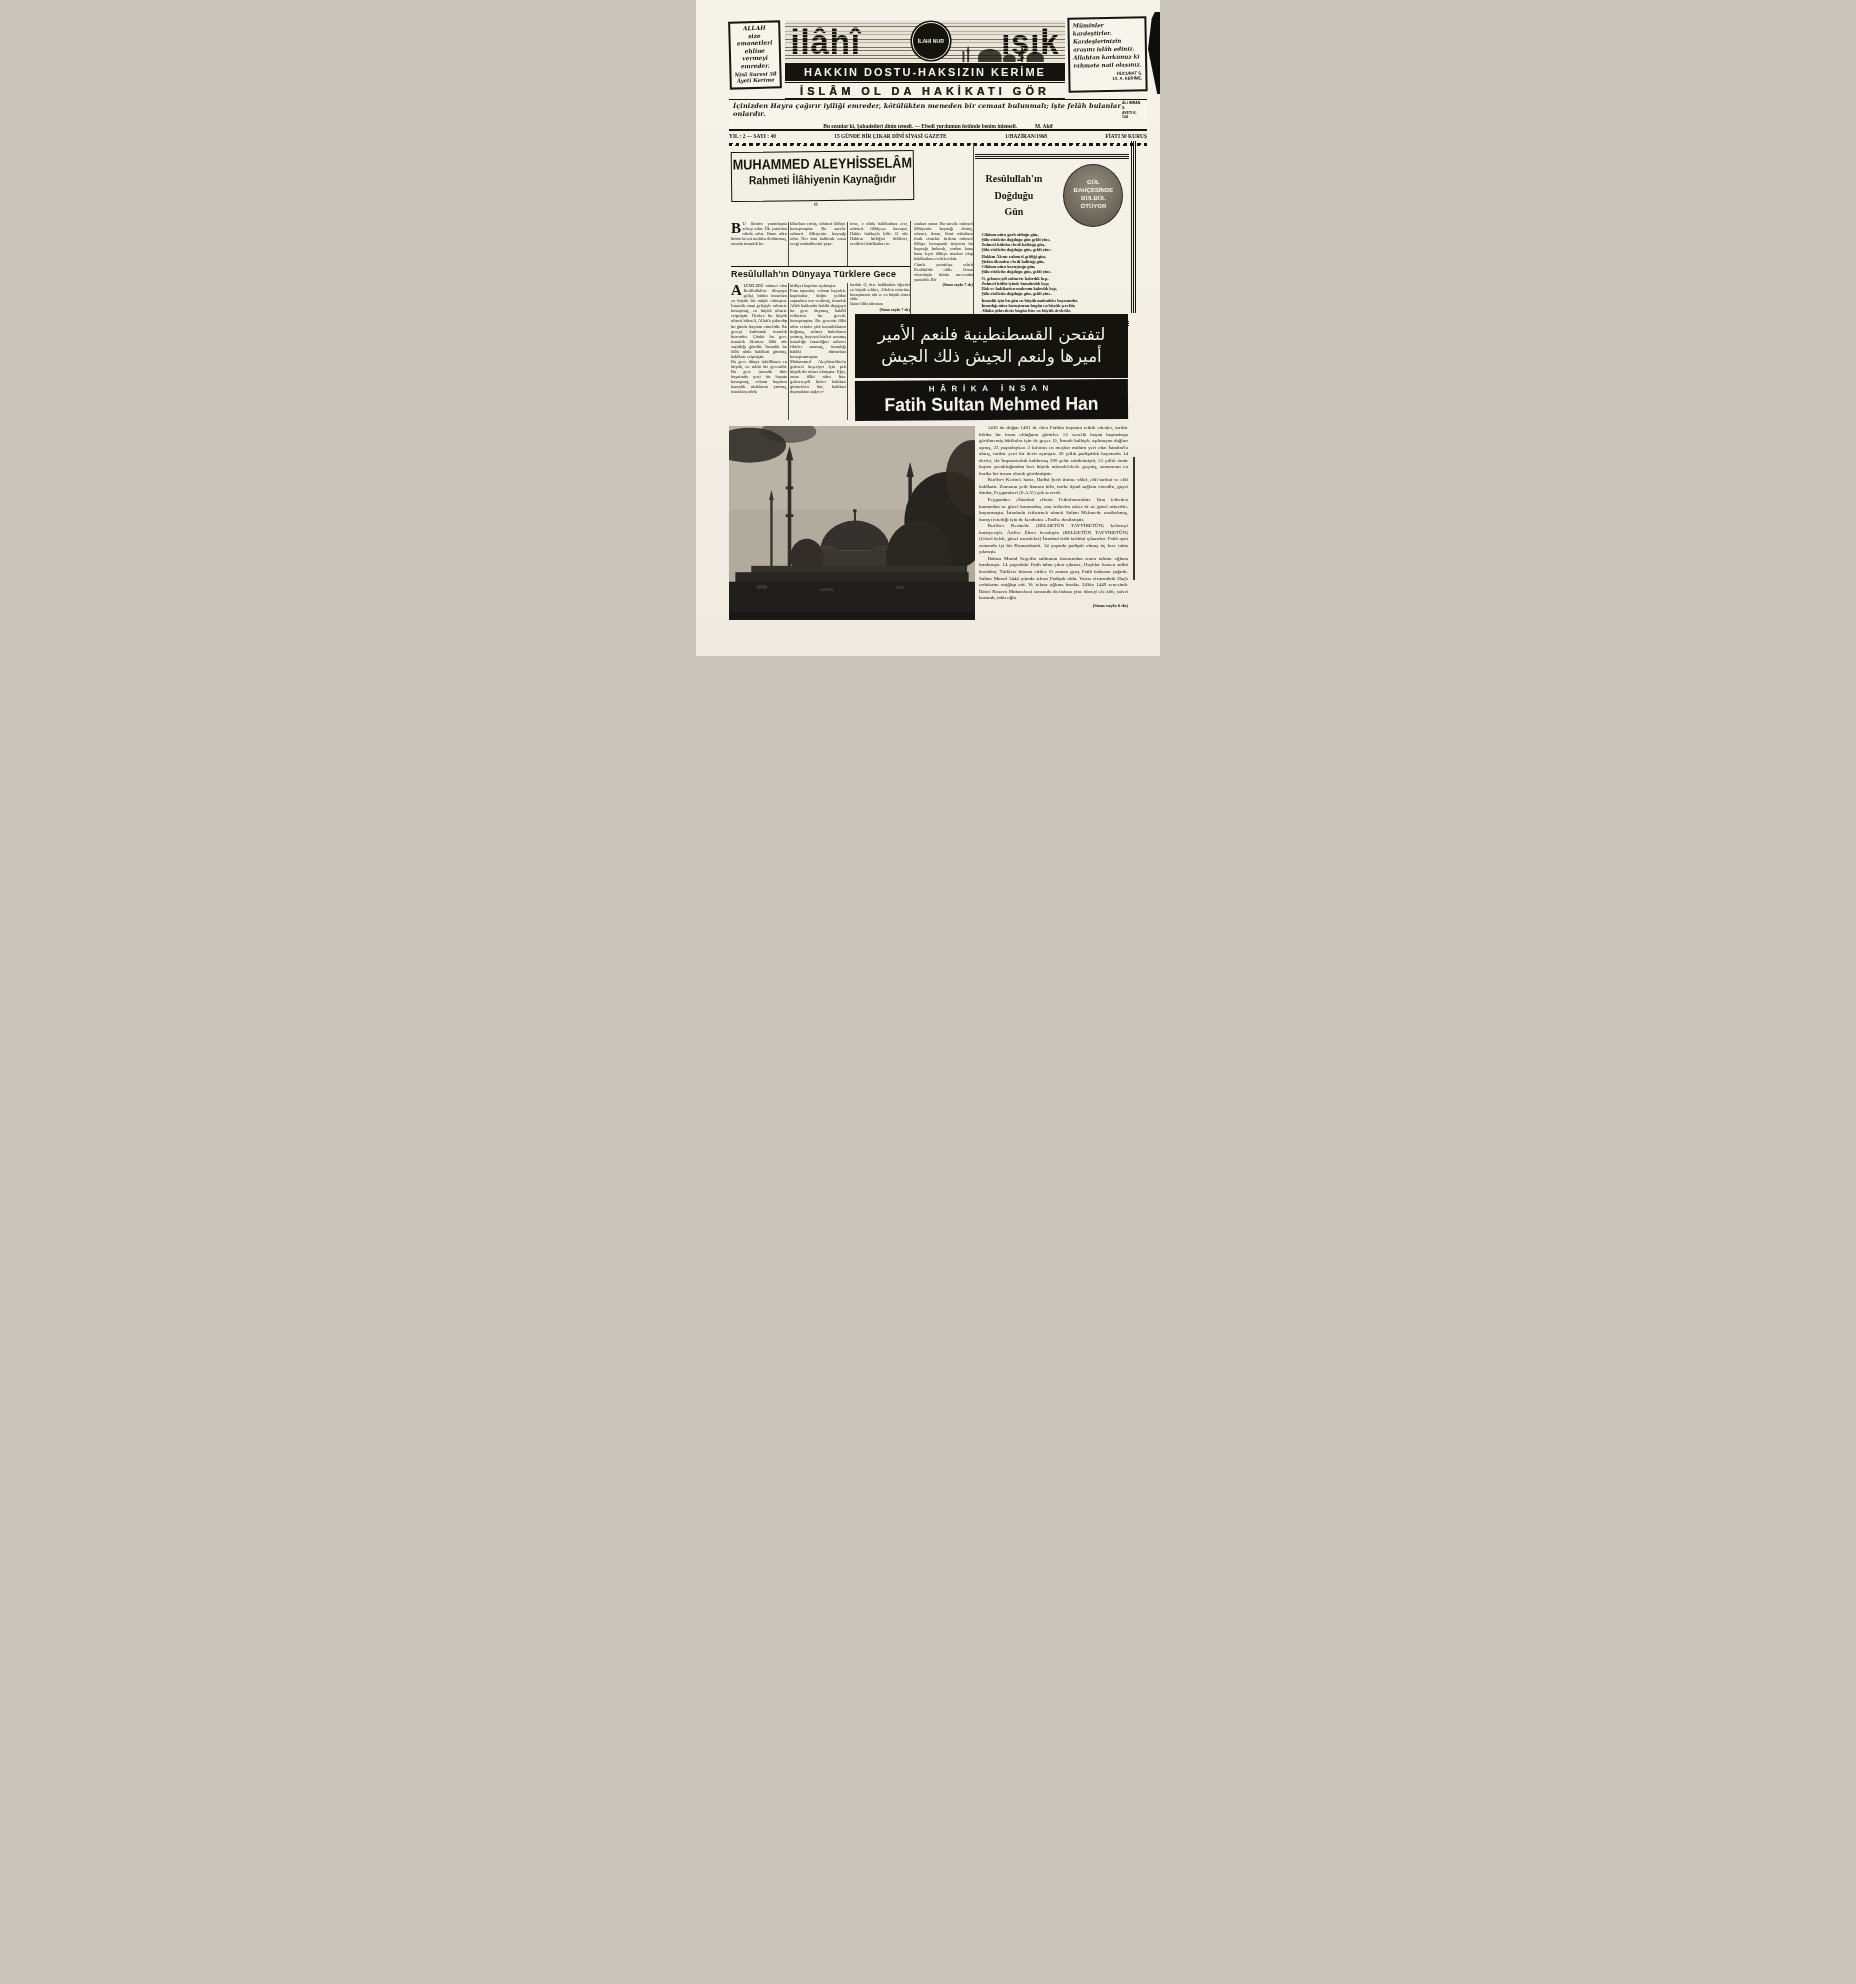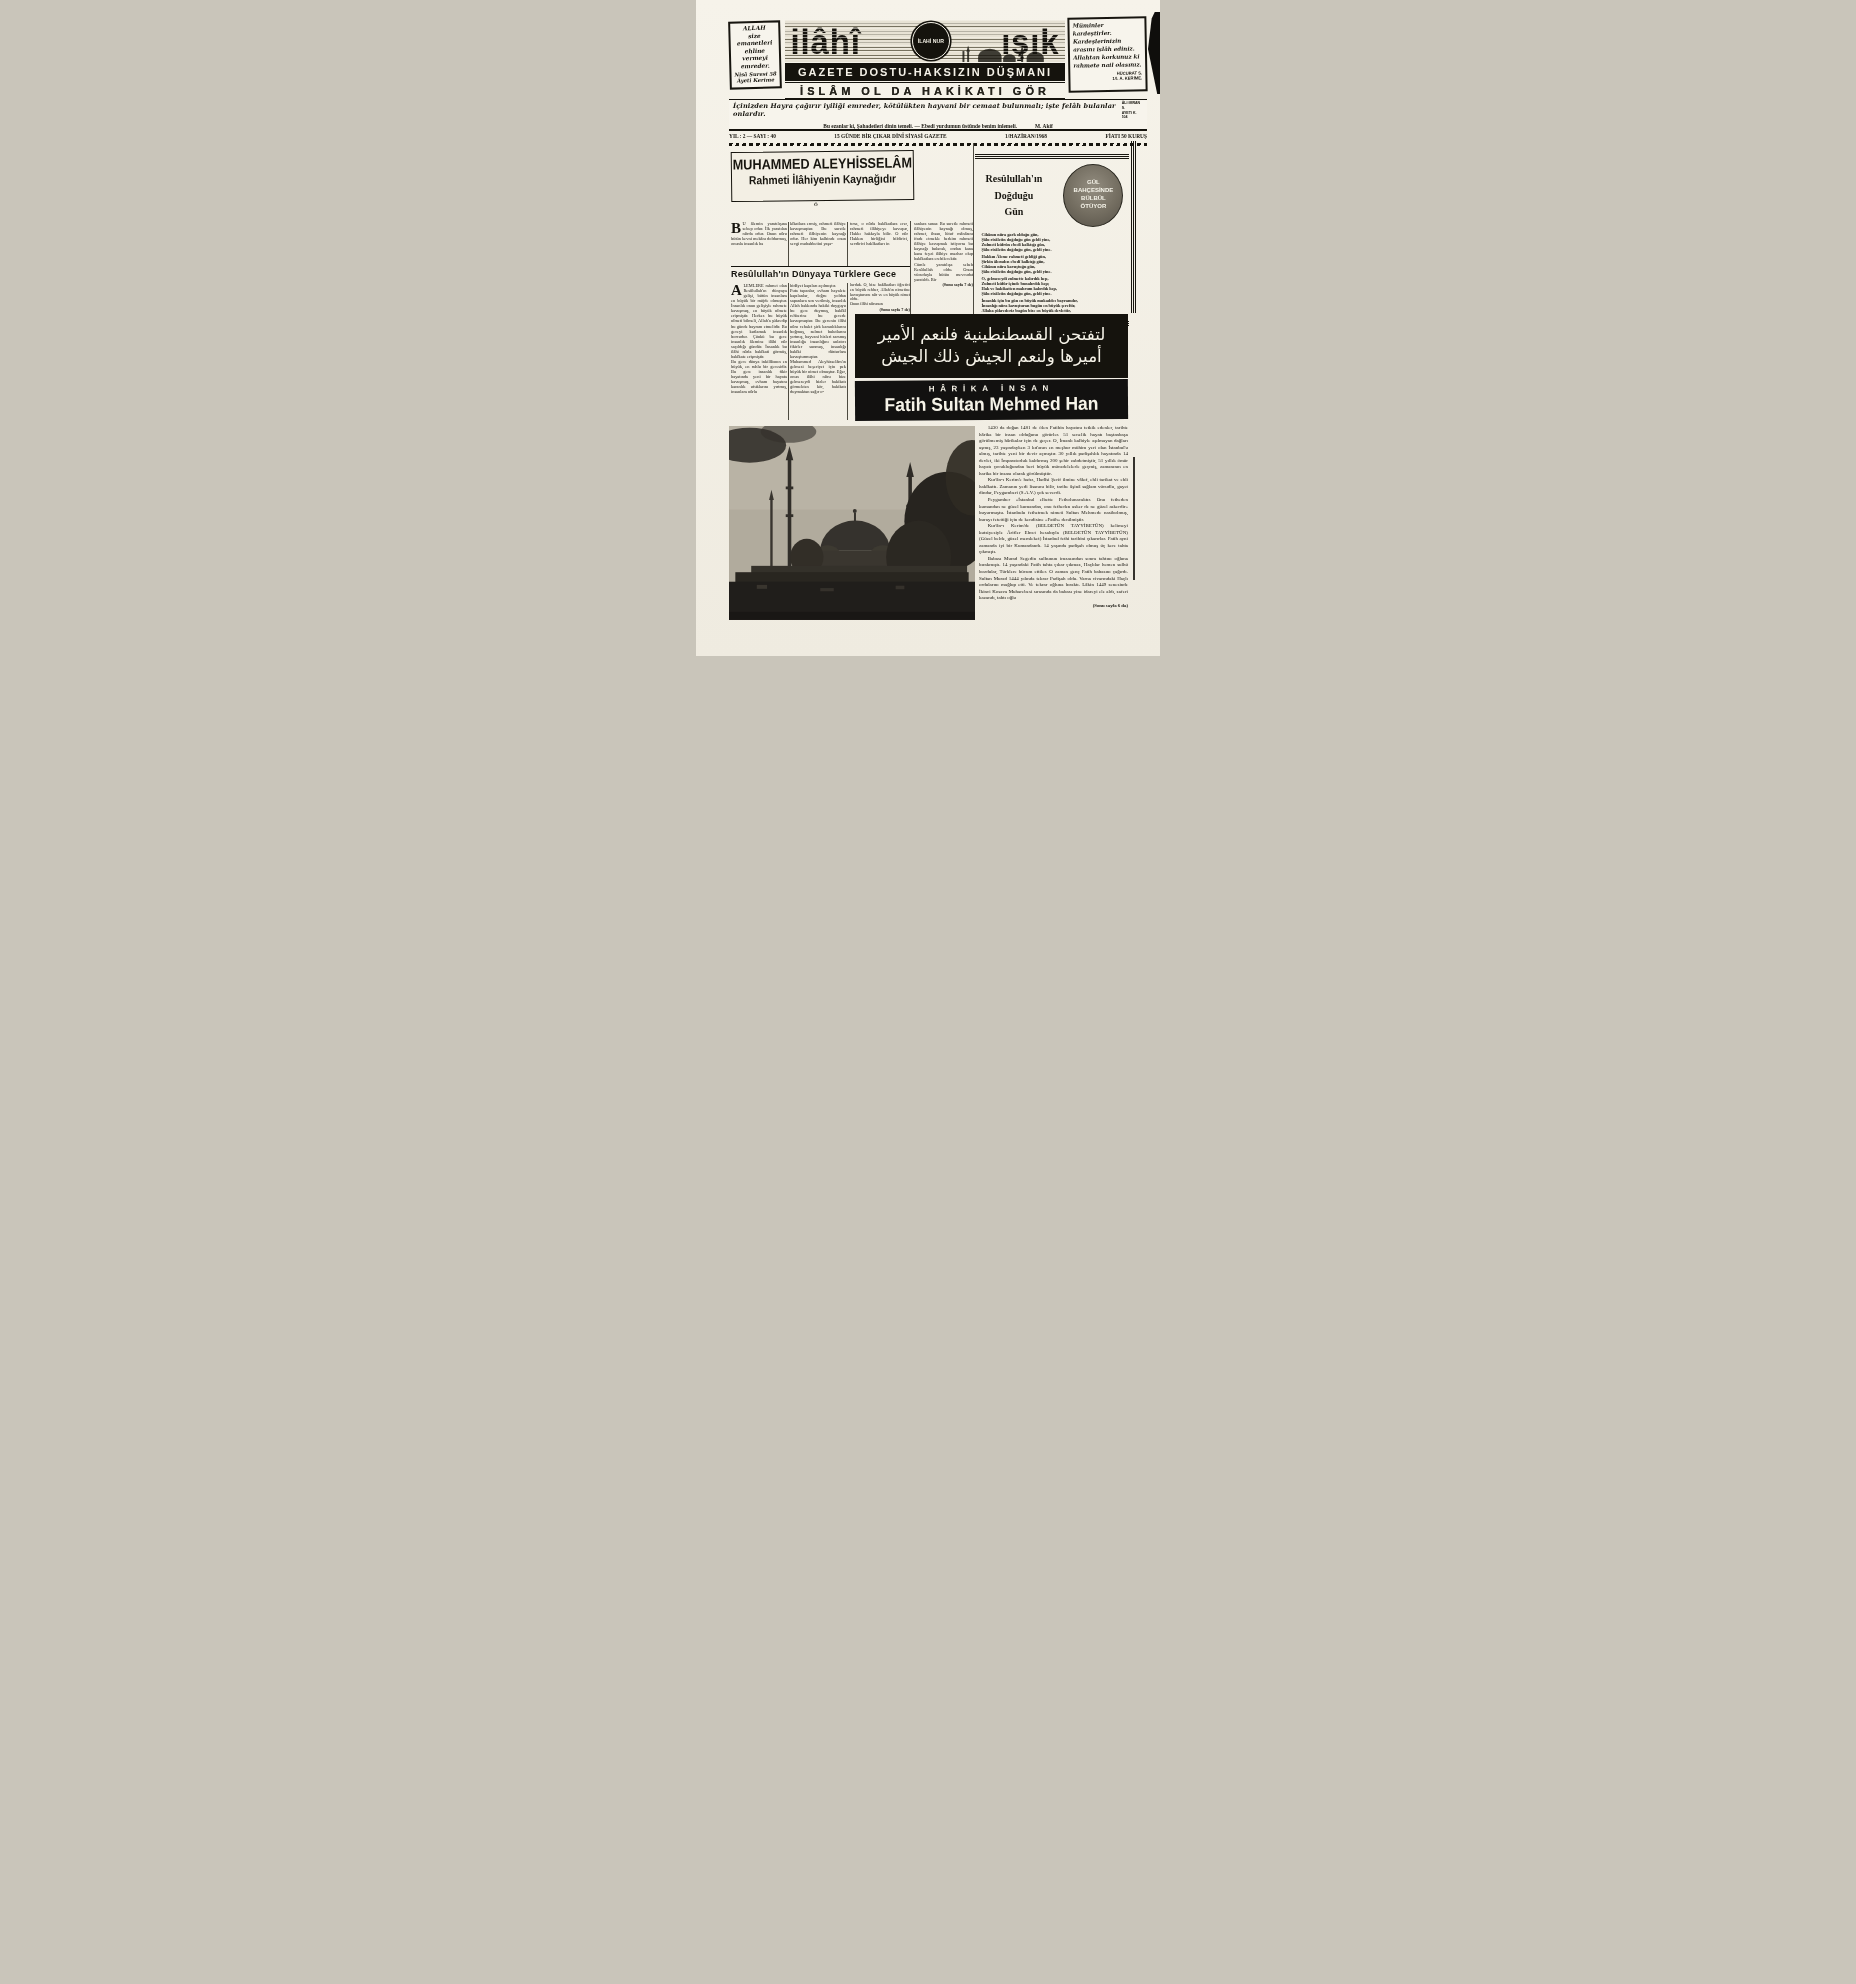--- a/index.html
+++ b/index.html
@@ -104,35 +104,35 @@
         <path d="M104,46 L104,38 A16,12 0 0 1 136,38 L136,46 Z" fill="#15130d"></path>
         <rect x="150,18" y="18" width="5" height="28" fill="#15130d"></rect>
           <rect x="150" y="18" width="5" height="28" fill="#15130d"></rect>
         <polygon points="148,20 157,20 152.5,4" fill="#15130d"></polygon>
         <path d="M164,46 L164,36 A22,16 0 0 1 208,36 L208,46 Z" fill="#15130d"></path>
       </svg>
       <span class="logo-word">ilâhî</span>
       <span class="logo-badge">İLAHİ NUR</span>
       <span class="logo-word">ışık</span>
     </div>
-    <div class="slogan-top">GAZETE DOSTU-HAKSIZIN DÜŞMANI</div>
+    <div class="slogan-top">HAKKIN DOSTU-HAKSIZIN KERİME</div>
     <div class="slogan-bottom">İSLÂM OL DA HAKİKATI GÖR</div>
   </div>
 
   <div class="abs verse-box" id="right-box">
     <div class="pre">Müminler kardeştirler. Kardeşlerinizin arasını islâh ediniz. Allahtan korkunuz ki rahmete nail olasınız.</div>
     <div class="vref pre">HÜCURAT S.
 10. A. KERİME.</div>
   </div>
 
   <div class="abs" id="corner-artifact"></div>
 
   <div class="abs" id="quote-banner">
     <div class="quote-row">
-      <div class="quote-line">İçinizden Hayra çağırır iyiliği emreder, kötülükten hayvani bir cemaat bulunmalı; işte felâh bulanlar onlardır.</div>
+      <div class="quote-line">İçinizden Hayra çağırır iyiliği emreder, kötülükten meneden bir cemaat bulunmalı; işte felâh bulanlar onlardır.</div>
       <div class="quote-ref pre">ÂLİ İMRAN S.
 AYETİ K. 104</div>
     </div>
     <div class="couplet-row">
       <span>Bu ezanlar ki, Şahadetleri dinin temeli. — Ebedî yurdumun üstünde benim inlemeli.</span>
       <span>M. Akif</span>
     </div>
   </div>
 
   <div class="abs" id="dateline">

